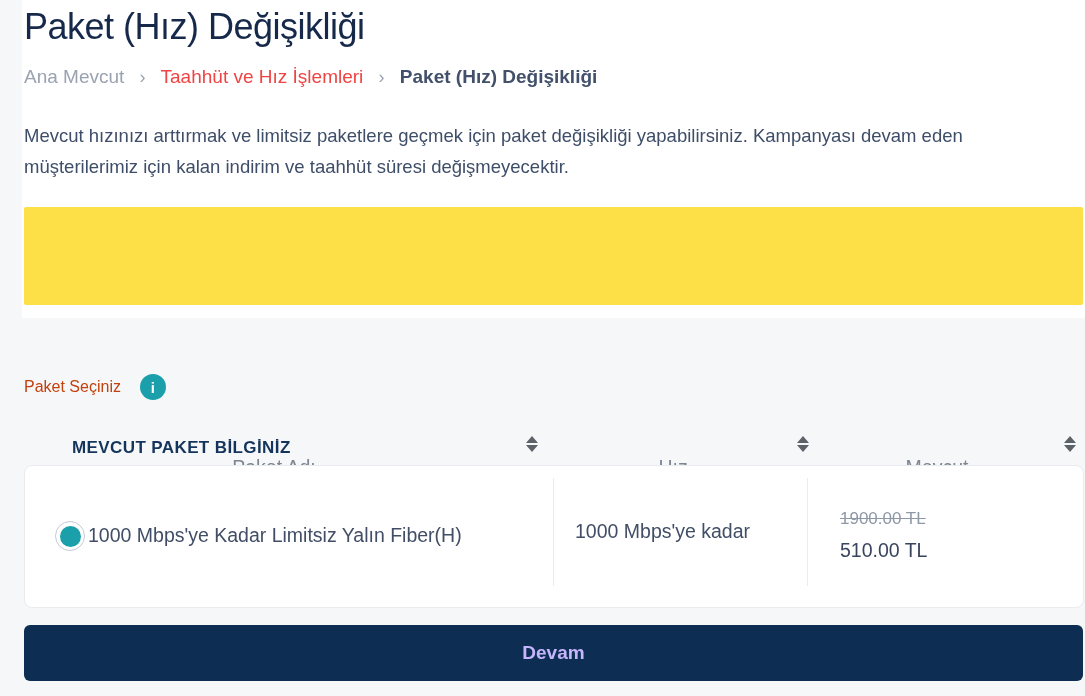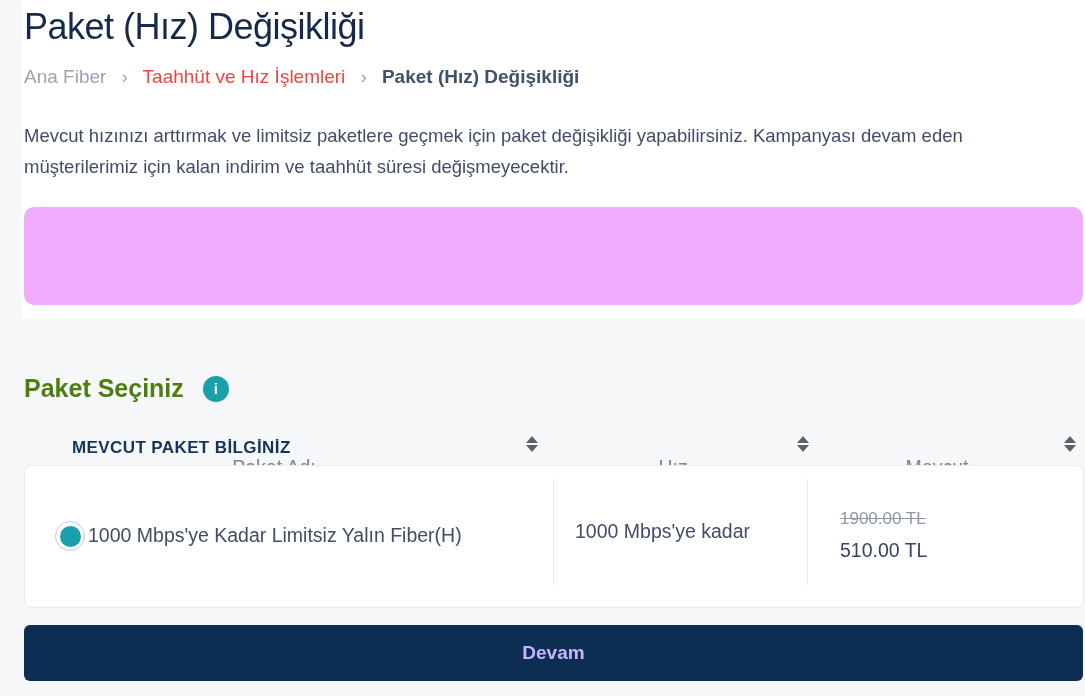--- a/index.html
+++ b/index.html
@@ -27,39 +27,39 @@
   .breadcrumb .crumb-sep { color:#9aa3b1; margin:0 10px; font-size:18px; }
   .breadcrumb .crumb-current { color:#42506b; font-weight:700; }
 
   .description {
     left:24px; top:120px; width:1050px;
     font-size:18.5px; line-height:31px; color:#3e4d68;
   }
 
   .current-box {
     left:24px; top:207px; width:1059px; height:98px;
-    background:#f0abfc; border-radius:10px;
+    background:#fde047; border-radius:2px;
   }
   .current-box-heading {
     left:48px; top:231px;
     font-size:17px; font-weight:700; letter-spacing:0.4px;
     color:#14345c;
   }
   .current-pkg-row { left:48px; top:260px; display:flex; align-items:center; }
   .play-icon {
     width:0; height:0;
     border-top:9px solid transparent;
     border-bottom:9px solid transparent;
     border-left:15px solid #1aa5b4;
     margin-right:13px;
   }
   .current-pkg-name { font-size:19px; color:#2d3e5e; }
 
   .section-heading-row { left:24px; top:374px; display:flex; align-items:center; }
-  .section-heading { font-size:25px; font-weight:700; color:#4d7c0f; }
+  .section-heading { font-size:16px; font-weight:400; color:#c2410c; }
   .info-icon {
     width:26px; height:26px; border-radius:50%;
     background:#1a9fab; color:#ffffff;
     font-size:15px; font-weight:700; font-style:normal;
     display:flex; align-items:center; justify-content:center;
     margin-left:19px; cursor:pointer;
   }
 
   .th-cell { top:430px; height:28px; display:flex; align-items:center; justify-content:center;
     font-size:19.5px; color:#7d8691; cursor:pointer;margin-top:23px; }
@@ -103,21 +103,21 @@
   }
 </style>
 </head>
 <body>
 
 <div class="abs top-panel"></div>
 
 <h1 class="abs page-title">Paket (Hız) Değişikliği</h1>
 
 <nav class="abs breadcrumb">
-  <span class="crumb-link">Ana Fiber</span>
+  <span class="crumb-link">Ana Mevcut</span>
   <span class="crumb-sep">›</span>
   <span class="crumb-mid">Taahhüt ve Hız İşlemleri</span>
   <span class="crumb-sep">›</span>
   <span class="crumb-current">Paket (Hız) Değişikliği</span>
 </nav>
 
 <p class="abs description">Mevcut hızınızı arttırmak ve limitsiz paketlere geçmek için paket değişikliği yapabilirsiniz. Kampanyası devam eden müşterilerimiz için kalan indirim ve taahhüt süresi değişmeyecektir.</p>
 
 <div class="abs current-box">
   <div class="abs current-box-heading">MEVCUT PAKET BİLGİNİZ</div>

